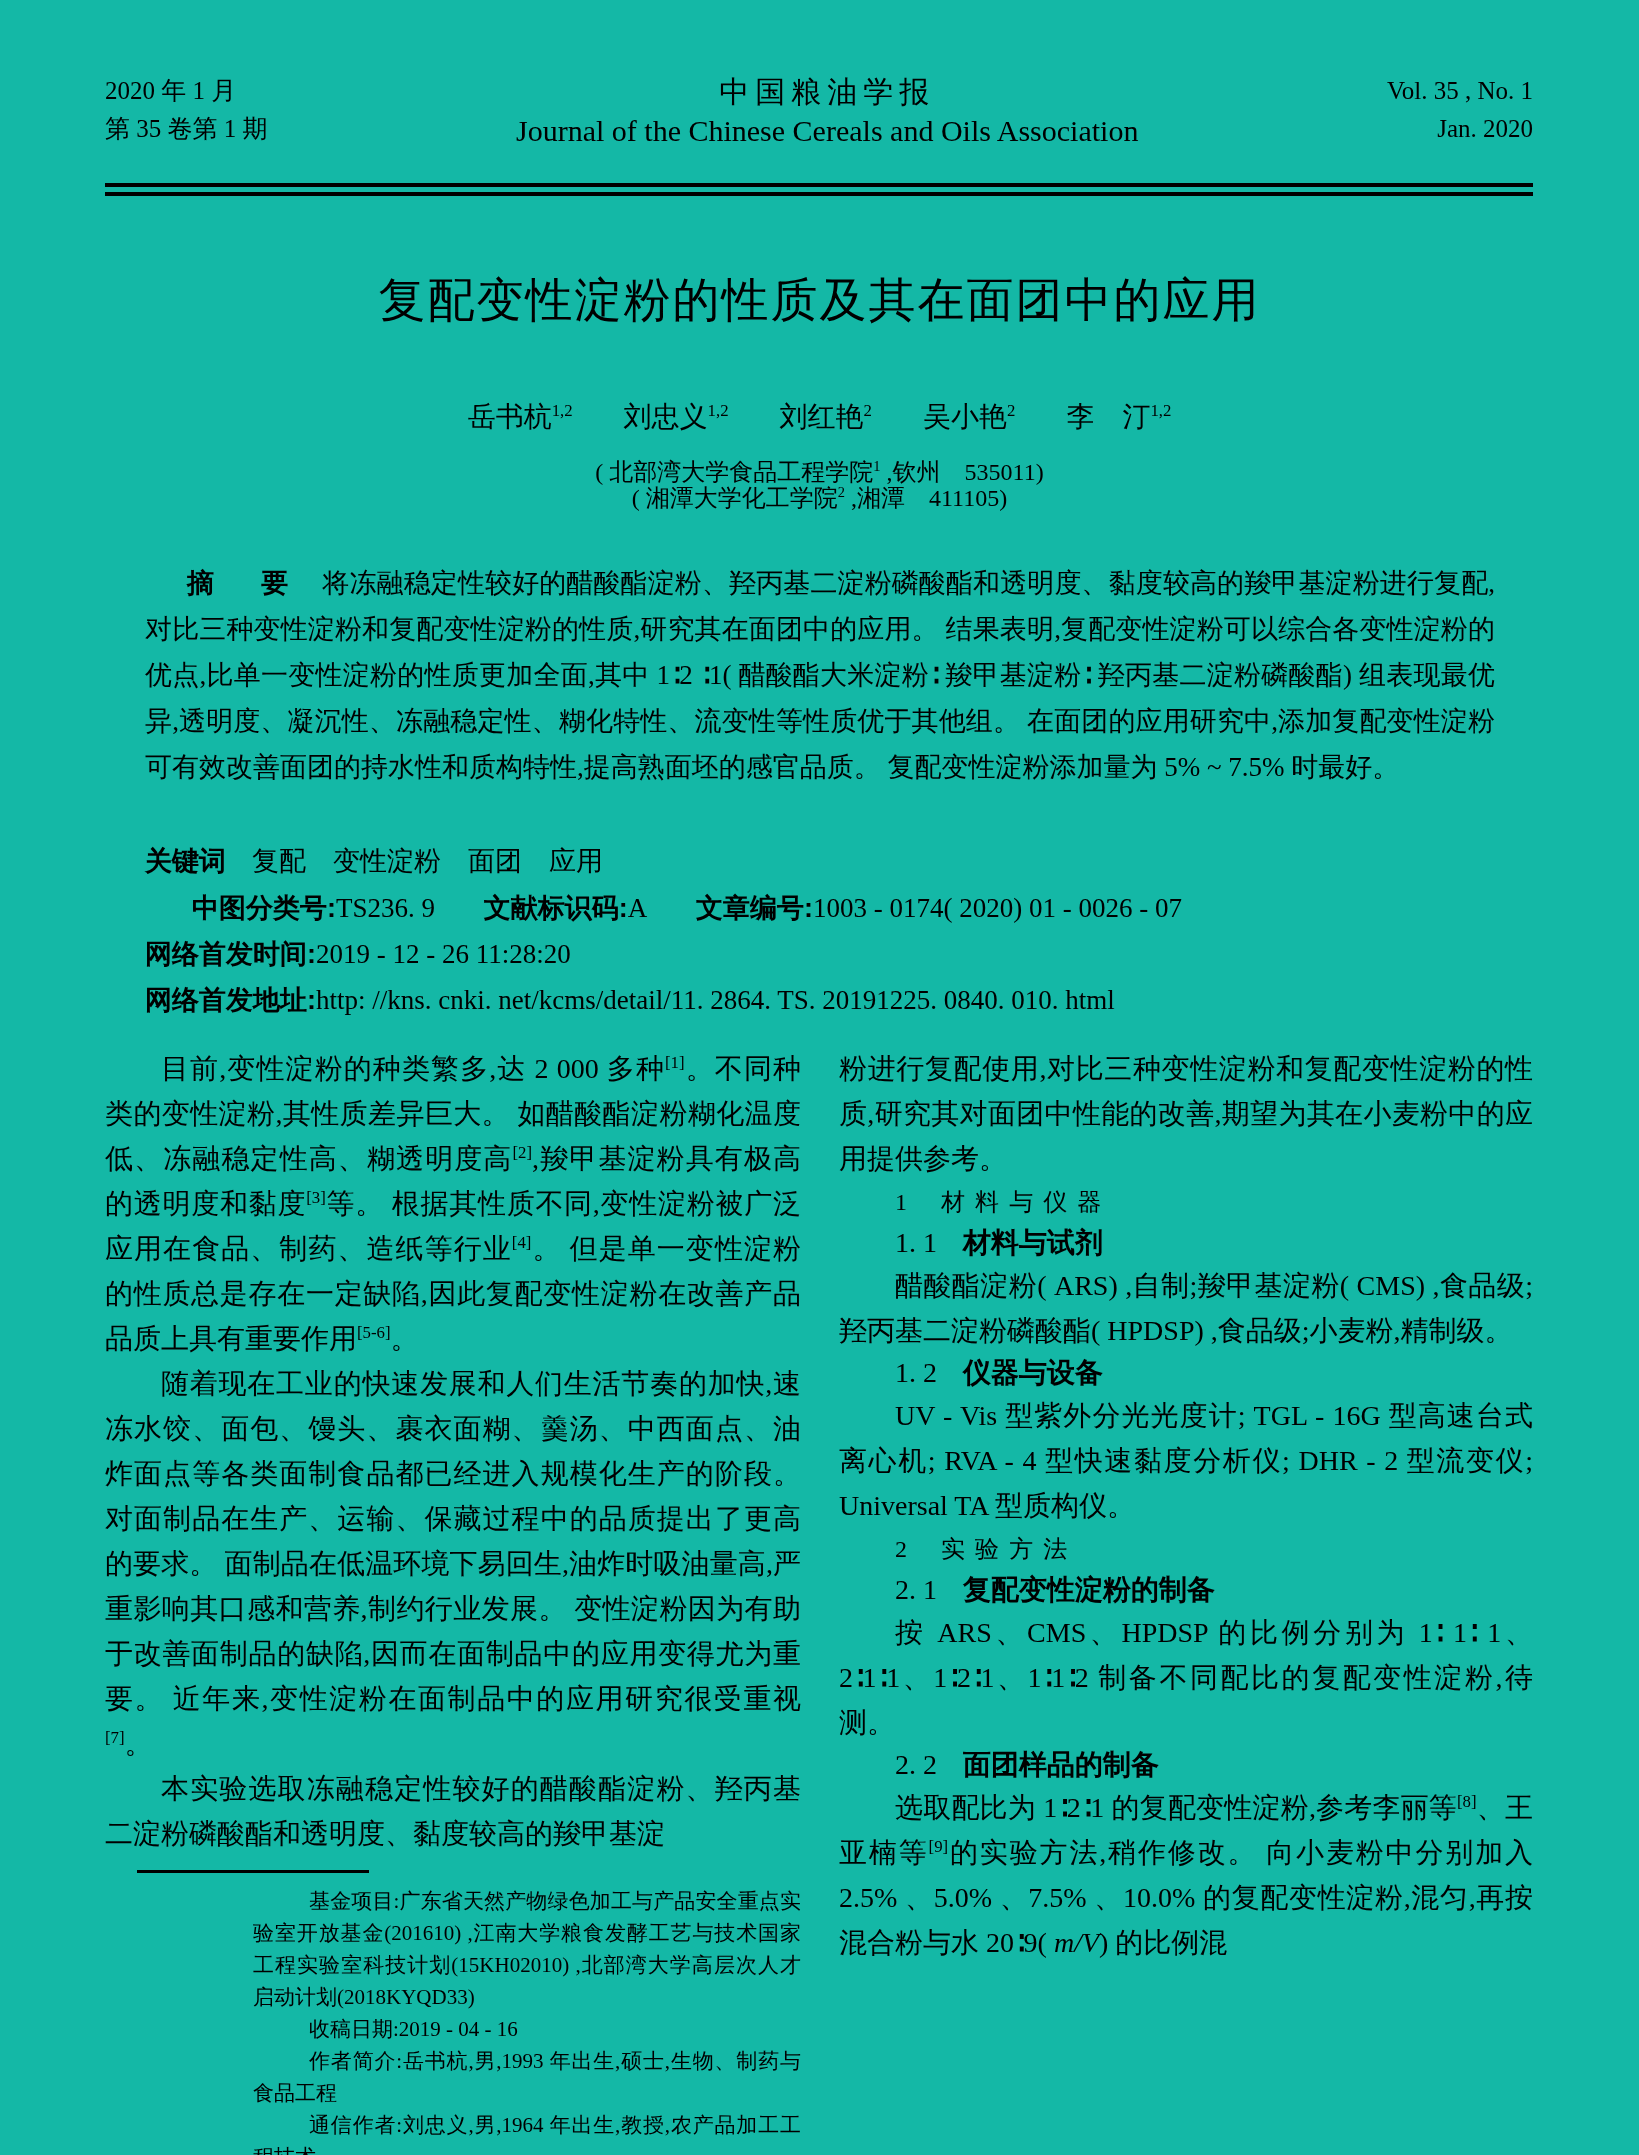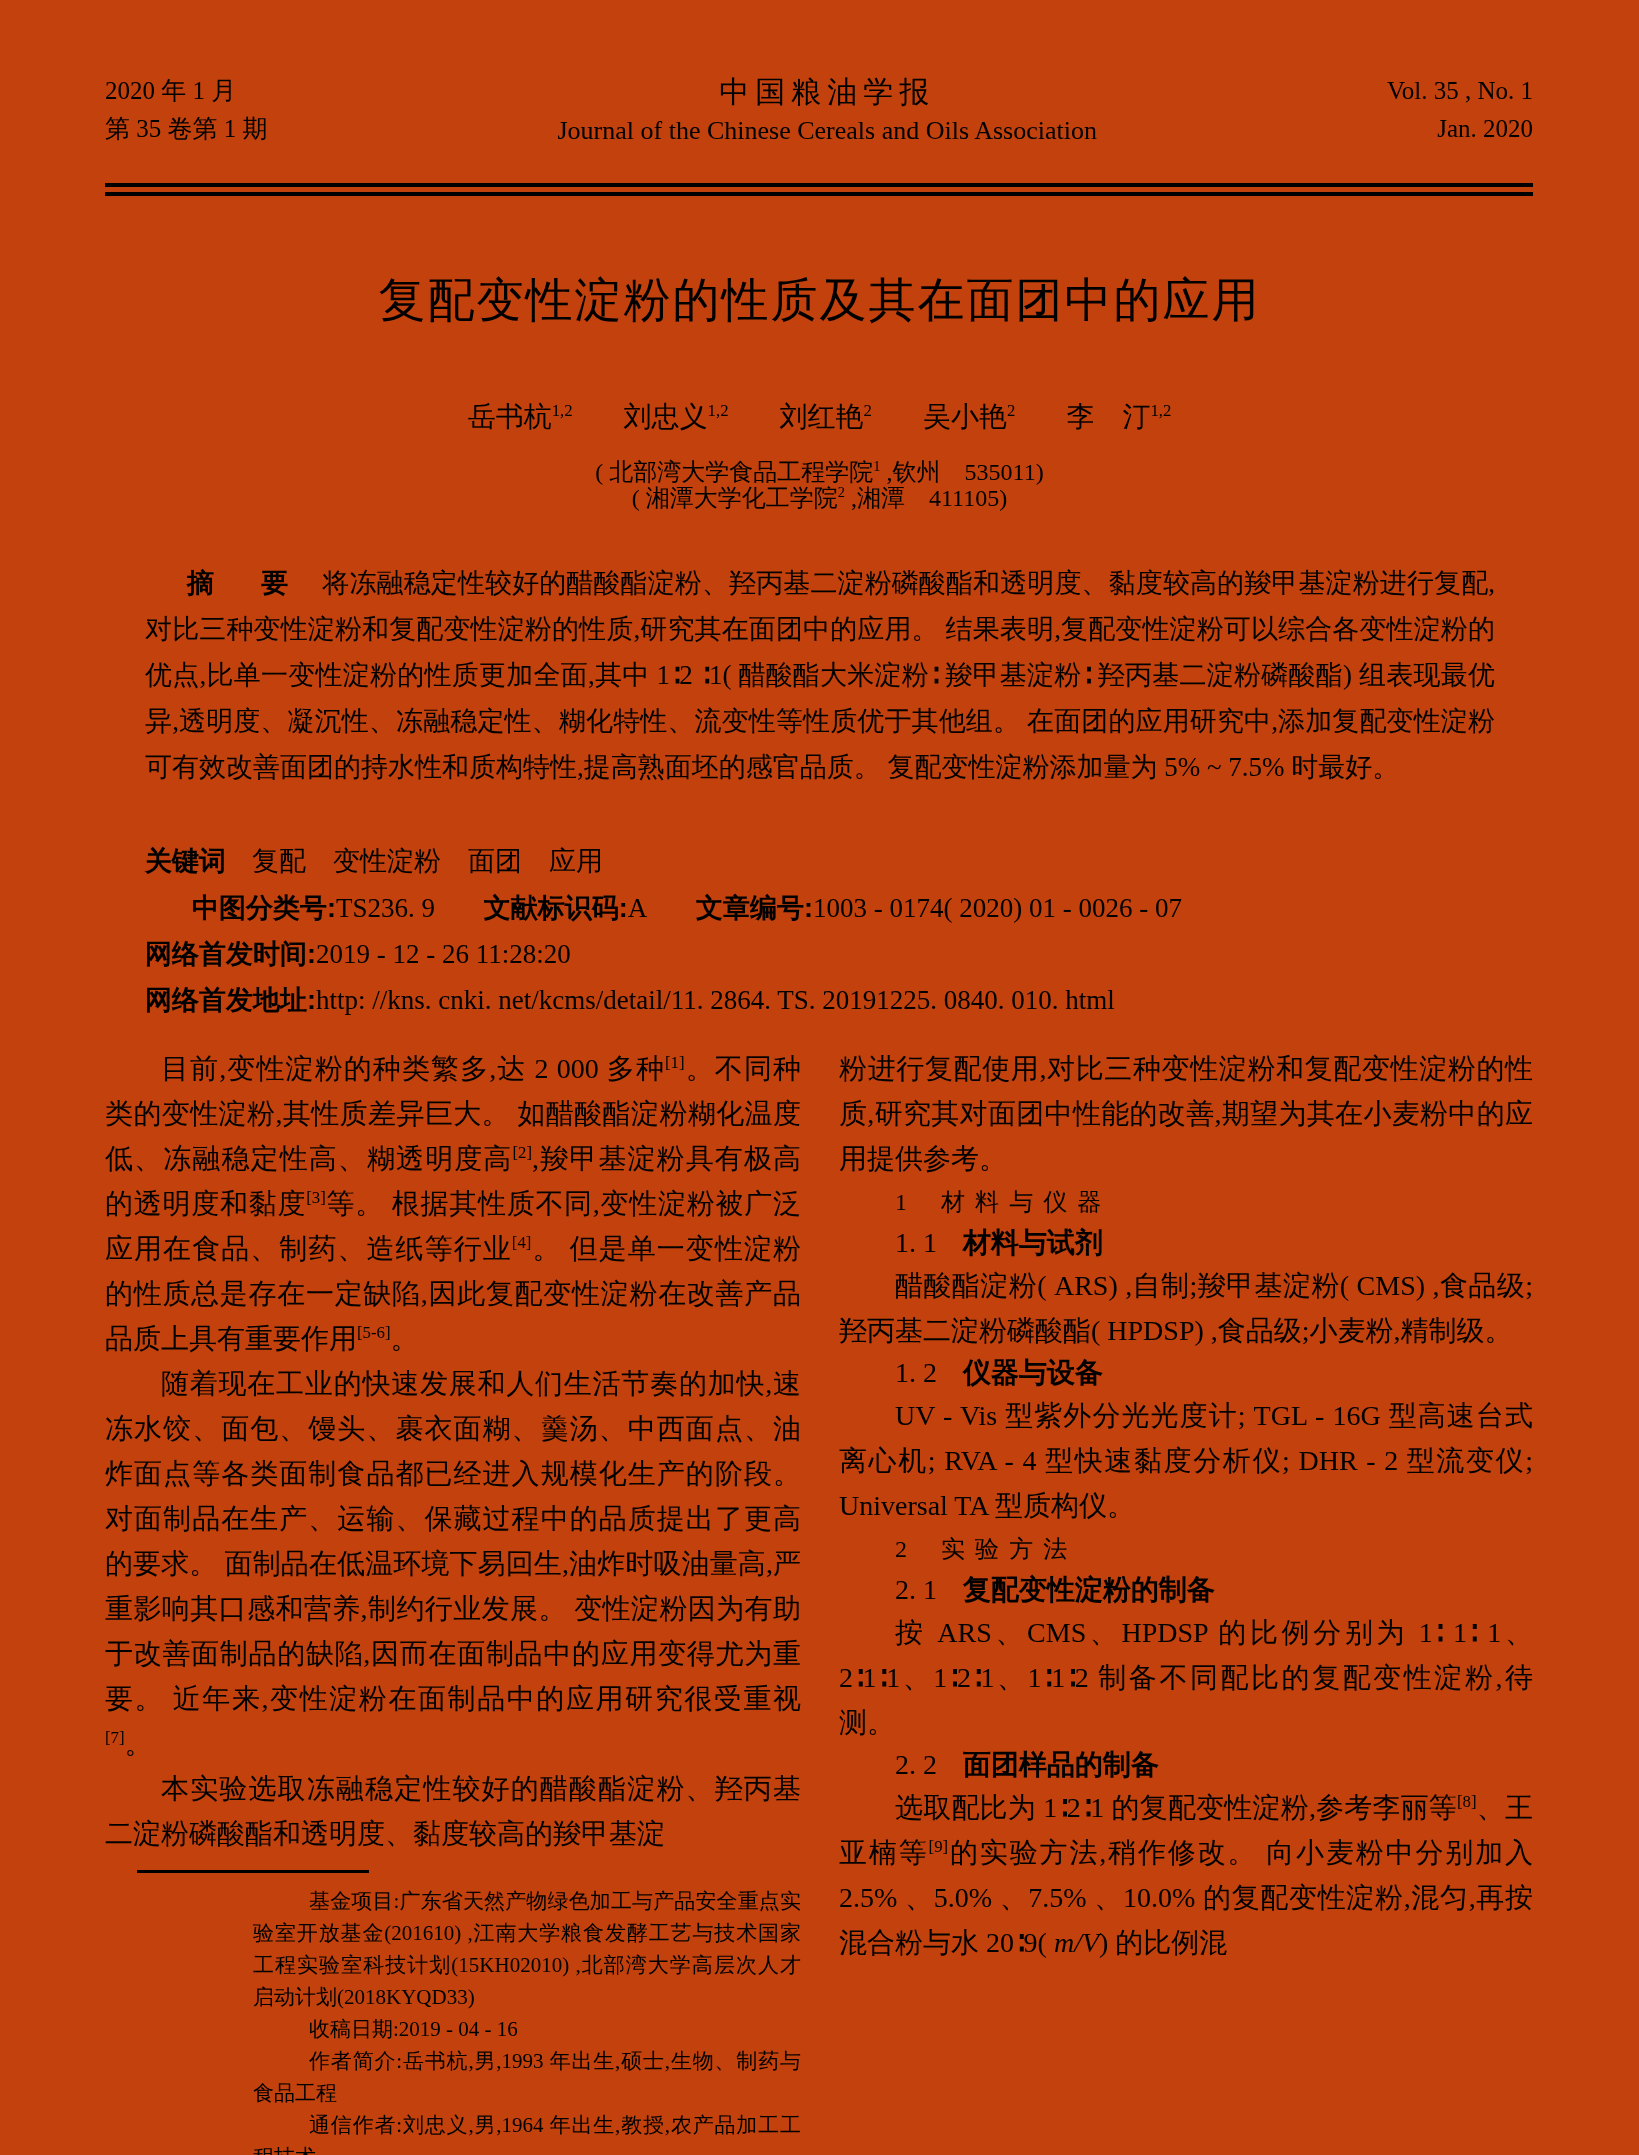--- a/index.html
+++ b/index.html
@@ -1,34 +1,34 @@
 <!DOCTYPE html>
 <html><head>
 <meta charset="utf-8">
 <style>
   html,body{margin:0;padding:0;background:#888;}
   .page{
     position:relative;
     width:1639px;height:2155px;
     margin:0 auto;
-    background:#c2410c;
+    background:#14b8a6;
     color:#000;
     font-family:"Liberation Serif","DejaVu Serif",serif;
     overflow:hidden;
   }
   
   .jheader{
     position:absolute;top:72px;left:105px;width:1428px;
     display:flex;justify-content:space-between;align-items:flex-start;
   }
   .jh-left,.jh-right{font-size:25px;line-height:38px;white-space:nowrap;}
   .jh-right{text-align:right;}
   .jh-center{text-align:center;flex:1;}
   .jh-cn{font-size:30px;line-height:40px;letter-spacing:6px;}
-  .jh-en{font-size:26px;line-height:37px;}
+  .jh-en{font-size:30px;line-height:37px;}
   .rule-double{
     position:absolute;top:183px;left:105px;width:1428px;height:5px;
     border-top:4px solid #000;border-bottom:4px solid #000;
   }
   
   .art-title{
     position:absolute;top:270px;left:0;width:100%;
     text-align:center;font-size:47px;line-height:60px;letter-spacing:2px;
   }
   .authors{

